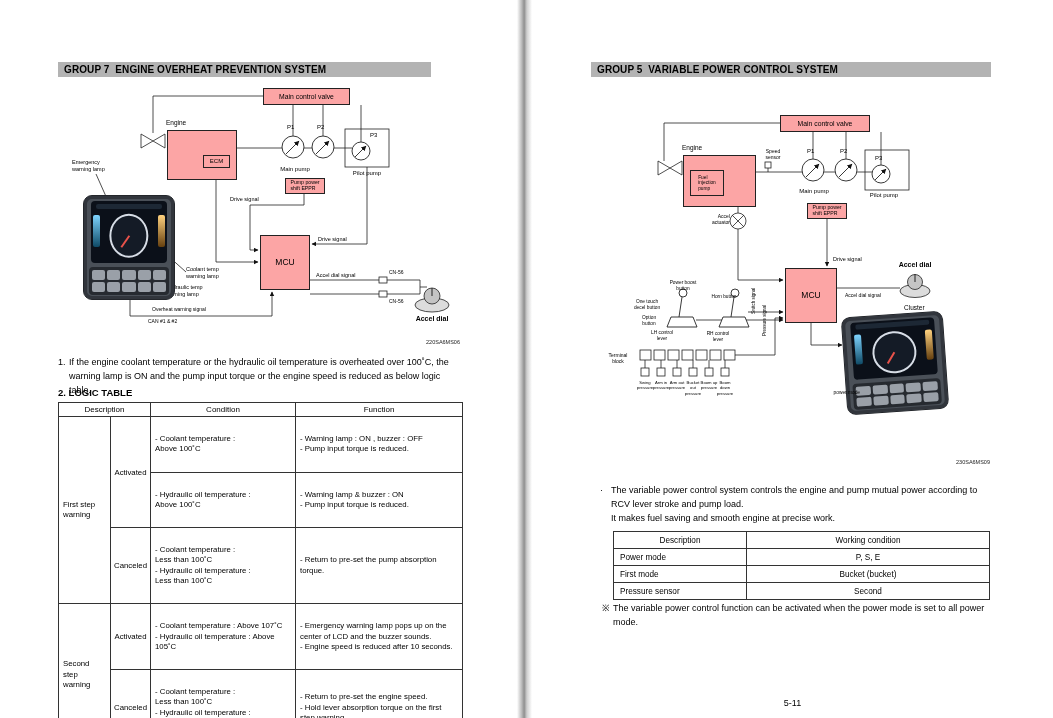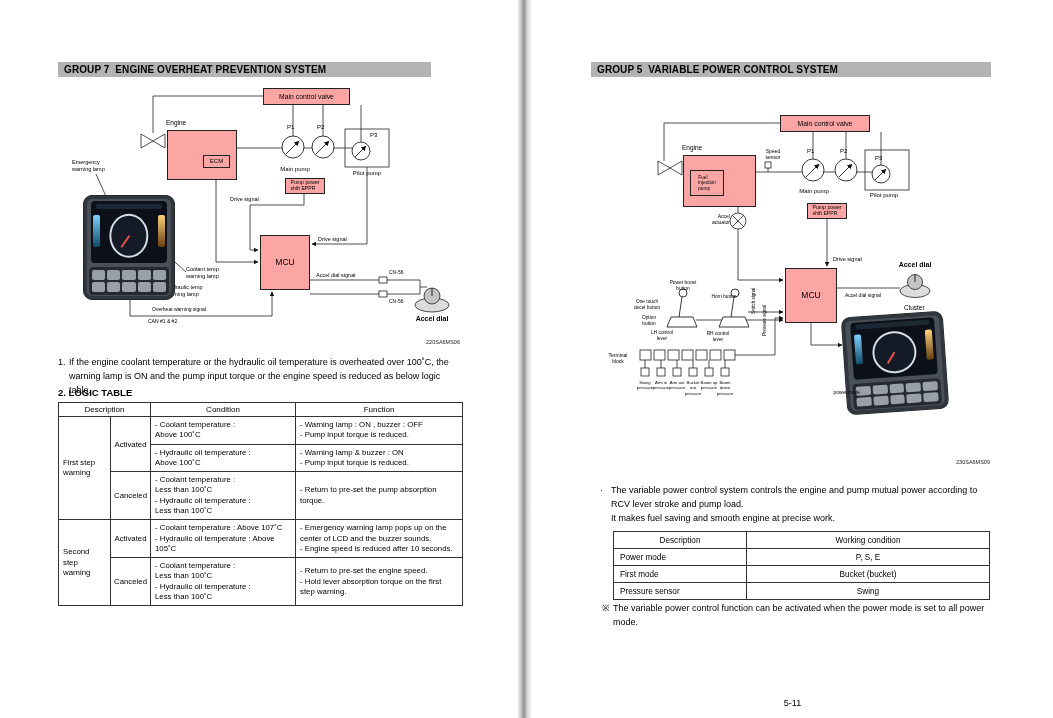--- a/index.html
+++ b/index.html
@@ -20,21 +20,21 @@
   .vert { writing-mode:vertical-rl; transform:rotate(180deg); }
   .bld { font-weight:bold; }
   .para { position:absolute; font-size:9px; line-height:14px; color:#000; }
   .hang { padding-left:11px; }
   .hang .marker { position:absolute; left:0; top:0; }
   .fig-code { position:absolute; font-size:5.5px; color:#222; }
   .sec-title { position:absolute; font-size:9.5px; font-weight:bold; color:#000; }
   table.ltable { position:absolute; border-collapse:collapse; table-layout:fixed; background:#fff; }
   .ltable th, .ltable td { border:1px solid #333; color:#000; font-weight:normal; vertical-align:middle; }
   .ltable th { font-size:8px; text-align:center; padding:2px; }
-  .cell-pre { white-space:pre-line; font-size:7.8px; line-height:1.32; padding:3px 4px; text-align:left; }
+  .cell-pre { white-space:pre-line; font-size:7.8px; line-height:1.32; padding:17px 4px; text-align:left; }
   .cell-c { font-size:7.8px; text-align:center; padding:2px; white-space:pre-line; }
   table.wtable { position:absolute; border-collapse:collapse; table-layout:fixed; background:#fff; }
   .wtable th, .wtable td { border:1px solid #333; font-size:8.2px; font-weight:normal; color:#000; padding:3.5px 2px; }
   .wtable th { text-align:center; }
   .wtable td.l { text-align:left; padding-left:6px; }
   .wtable td.c { text-align:center; }
   .page-num { position:absolute; bottom:10px; left:0; width:100%; text-align:center; font-size:9px; color:#000; }
   
   .cluster { position:absolute; background:#4a5058; border-radius:9px; border:1px solid #23262b;
              box-shadow:inset 0 0 0 3px #31353c; }
@@ -406,21 +406,21 @@
       <tr>
         <td class="l">Power mode</td>
         <td class="c">P, S, E</td>
       </tr>
       <tr>
         <td class="l">First mode</td>
         <td class="c">Bucket (bucket)</td>
       </tr>
       <tr>
         <td class="l">Pressure sensor</td>
-        <td class="c">Swing</td>
+        <td class="c">Second</td>
       </tr>
     </tbody>
   </table>
 
   <div class="para hang" style="left:70px;top:601px;width:390px;">
     <span class="marker">※</span>
     <span>The variable power control function can be activated when the power mode is set to all power mode.</span>
   </div>
 
   <div class="page-num">5-11</div>

